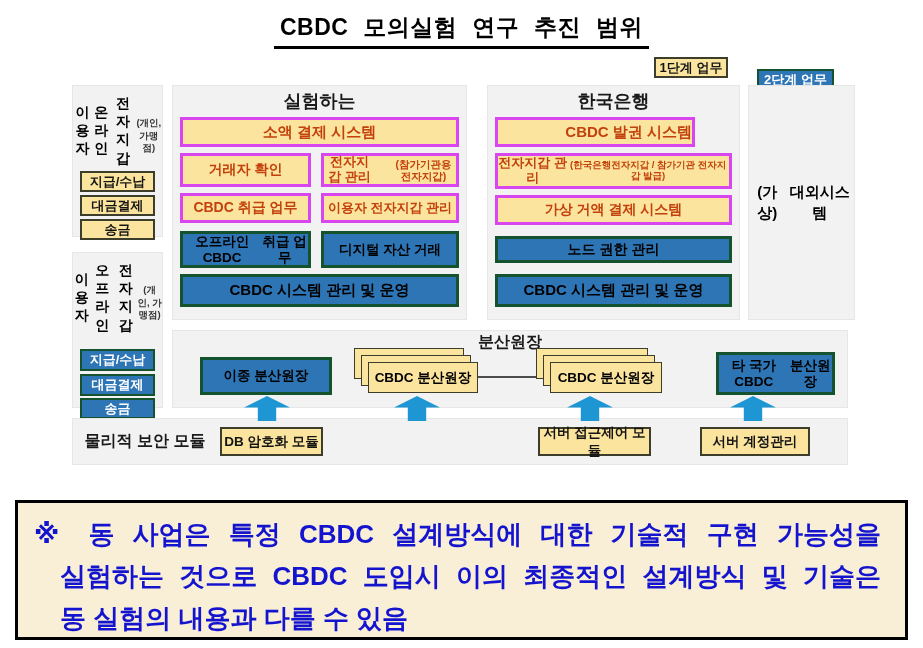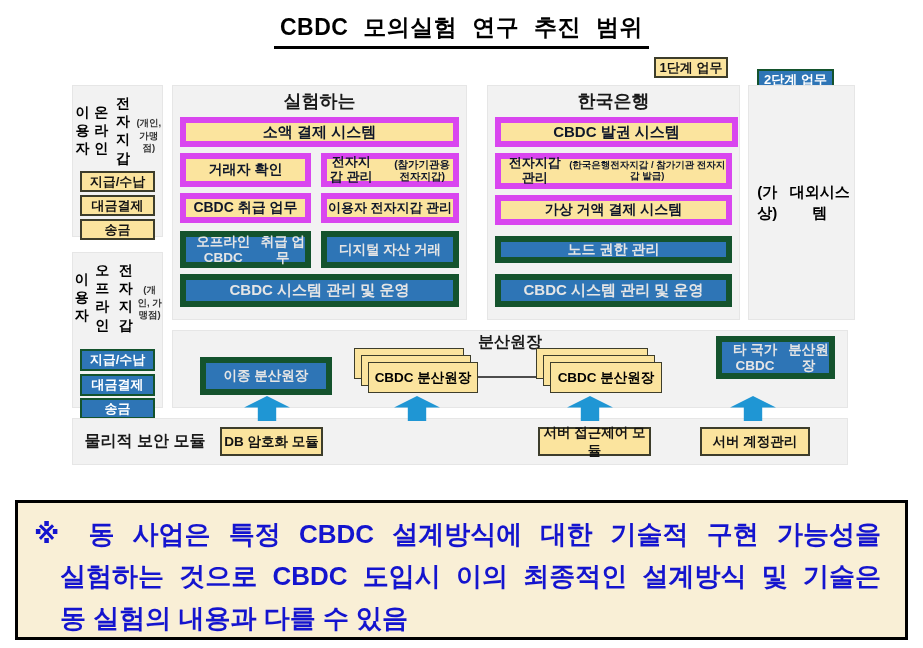--- a/index.html
+++ b/index.html
@@ -4,22 +4,22 @@
 <style>
   html,body{margin:0;padding:0;background:#ffffff;}
   .canvas{
     position:relative;width:923px;height:648px;background:#ffffff;
     font-family:"Liberation Sans","DejaVu Sans",sans-serif;overflow:hidden;
   }
   .abs{position:absolute;box-sizing:border-box;}
   .center{display:flex;align-items:center;justify-content:center;text-align:center;}
   .col{display:flex;align-items:center;justify-content:center;text-align:center;}
   .panel{background:#F2F2F2;border:1px solid #E6E6E6;}
-  .ybox{background:#FBE49E;border:6px solid #d946ef;color:#0f172a;font-weight:bold;}
-  .bbox{background:#2E75B6;border:6px solid #14532d;color:#e5e5e5;font-weight:bold;}
+  .ybox{background:#FBE49E;border:3px solid #d946ef;color:#c2410c;font-weight:bold;}
+  .bbox{background:#2E75B6;border:3px solid #14532d;color:#000000;font-weight:bold;}
   .chip-y{background:#FBE49E;border:2px solid #3d3d2b;color:#141414;font-weight:bold;font-size:13px;}
   .chip-b{background:#2E75B6;border:2px solid #14532d;color:#ffffff;font-weight:bold;font-size:13px;margin-top:12px;}
   .hdr{font-weight:bold;color:#1a1a1a;}
   .title-wrap{top:12px;left:0;width:923px;text-align:center;}
   .title-text{
     display:inline-block;font-size:23px;font-weight:bold;color:#000;
     border-bottom:3px solid #000;padding:0 6px 3px 6px;word-spacing:8px;letter-spacing:0.5px;
   }
   .sub-small{font-size:9.5px;font-weight:bold;color:#333;margin-top:11px;}
   .two-line{line-height:1.15;}
@@ -119,21 +119,21 @@
     <span>디지털 자산 거래</span>
   </div>
   <div class="abs bbox center" style="left:180px;top:274px;width:279px;height:33px;font-size:15px;">
     <span>CBDC 시스템 관리 및 운영</span>
   </div>
 
   <div class="abs panel" style="left:487px;top:85px;width:253px;height:235px;"></div>
   <div class="abs hdr center" style="left:487px;top:90px;width:253px;height:22px;font-size:18px;">
     <span>한국은행</span>
   </div>
-  <div class="abs ybox center" style="left:495px;top:117px;width:243px;height:30px;font-size:15px;">
+  <div class="abs ybox center" style="left:495px;top:117px;width:200px;height:30px;font-size:15px;justify-content:flex-end;">
     <span>CBDC 발권 시스템</span>
   </div>
   <div class="abs ybox col two-line" style="left:495px;top:153px;width:237px;height:36px;">
     <span style="font-size:13px;">전자지갑 관리</span>
     <span style="font-size:9.5px;">(한국은행전자지갑 / 참가기관 전자지갑 발급)</span>
   </div>
   <div class="abs ybox center" style="left:495px;top:195px;width:237px;height:30px;font-size:14px;">
     <span>가상 거액 결제 시스템</span>
   </div>
   <div class="abs bbox center" style="left:495px;top:236px;width:237px;height:27px;font-size:14px;">
@@ -163,21 +163,21 @@
   <div class="abs stack-layer center" style="left:368px;top:362px;width:110px;height:31px;font-size:13.5px;font-weight:bold;">
     <span>CBDC 분산원장</span>
   </div>
 
   <div class="abs stack-layer" style="left:536px;top:348px;width:112px;height:31px;"></div>
   <div class="abs stack-layer" style="left:543px;top:355px;width:112px;height:31px;"></div>
   <div class="abs stack-layer center" style="left:550px;top:362px;width:112px;height:31px;font-size:13.5px;font-weight:bold;">
     <span>CBDC 분산원장</span>
   </div>
 
-  <div class="abs bbox col two-line" style="left:716px;top:336px;width:119px;height:43px;font-size:13.5px;">
+  <div class="abs bbox col two-line" style="left:716px;top:352px;width:119px;height:43px;font-size:13.5px;">
     <span>타 국가 CBDC</span>
     <span>분산원장</span>
   </div>
 
   <div class="abs up-arrow" style="left:244px;top:396px;z-index:5;"></div>
   <div class="abs up-arrow" style="left:394px;top:396px;z-index:5;"></div>
   <div class="abs up-arrow" style="left:567px;top:396px;z-index:5;"></div>
   <div class="abs up-arrow" style="left:730px;top:396px;z-index:5;"></div>
 
   <div class="abs panel" style="left:72px;top:418px;width:776px;height:47px;"></div>

